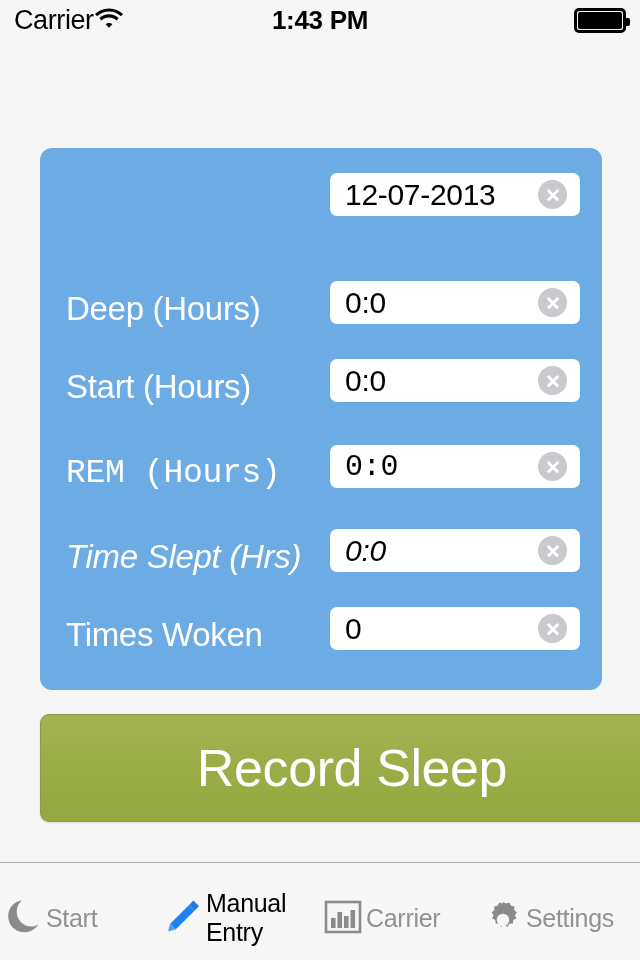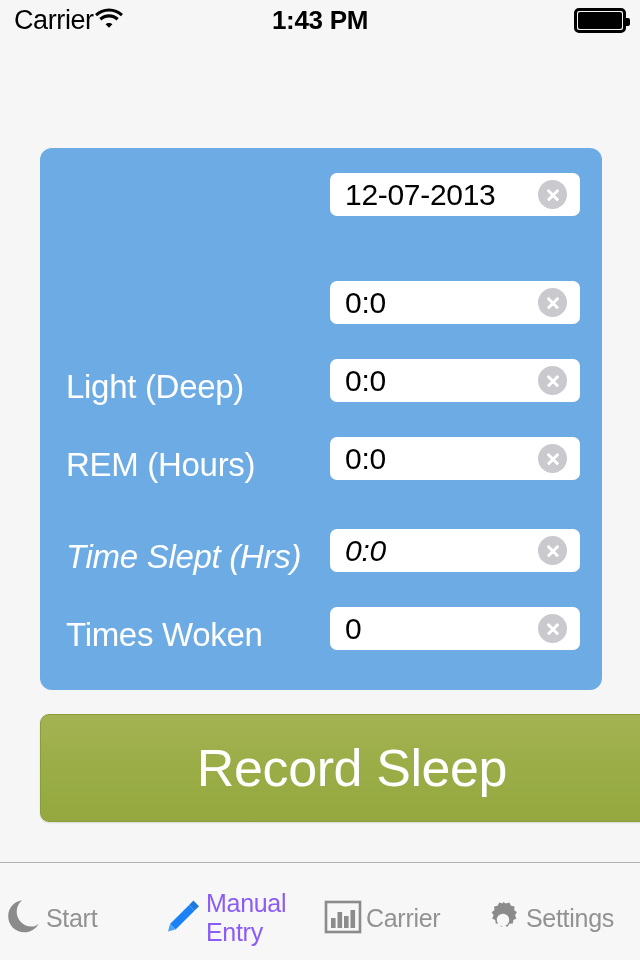--- a/index.html
+++ b/index.html
@@ -183,21 +183,21 @@
     display: flex;
     align-items: center;
     justify-content: center;
   }
   .tab-label {
     font-size: 25px;
     color: #929292;
     letter-spacing: -0.3px;
     margin-top: 2px;
   }
-  .tab-item.active .tab-label { color: #8b5cf6; }
+  .tab-item.active .tab-label { color: #000000; }
 </style>
 </head>
 <body>
 
 <div id="screen">
 
   <div id="status-bar">
     <div id="status-left">
       <span id="carrier-label">Carrier</span>
       <span>
@@ -219,35 +219,36 @@
   <div id="form-panel">
 
     <div class="form-row" style="top:20px;height:66px;">
       <div class="field" style="top:5px;">
         <span class="field-value">12-07-2013</span>
         <span class="clear-btn"></span>
       </div>
     </div>
 
     <div class="form-row" style="top:128px;height:66px;">
+      <span class="row-label">Deep (Hours)</span>
       <div class="field" style="top:5px;">
         <span class="field-value">0:0</span>
         <span class="clear-btn"></span>
       </div>
     </div>
 
     <div class="form-row" style="top:206px;height:66px;">
-      <span class="row-label">Light (Deep)</span>
+      <span class="row-label">Start (Hours)</span>
       <div class="field" style="top:5px;">
         <span class="field-value">0:0</span>
         <span class="clear-btn"></span>
       </div>
     </div>
 
-    <div class="form-row" style="top:284px;height:66px;">
+    <div class="form-row" style="top:292px;height:66px;font-family:Liberation Mono, monospace;">
       <span class="row-label">REM (Hours)</span>
       <div class="field" style="top:5px;">
         <span class="field-value">0:0</span>
         <span class="clear-btn"></span>
       </div>
     </div>
 
     <div class="form-row" style="top:376px;height:66px;font-style:italic;">
       <span class="row-label">Time Slept (Hrs)</span>
       <div class="field" style="top:5px;">

